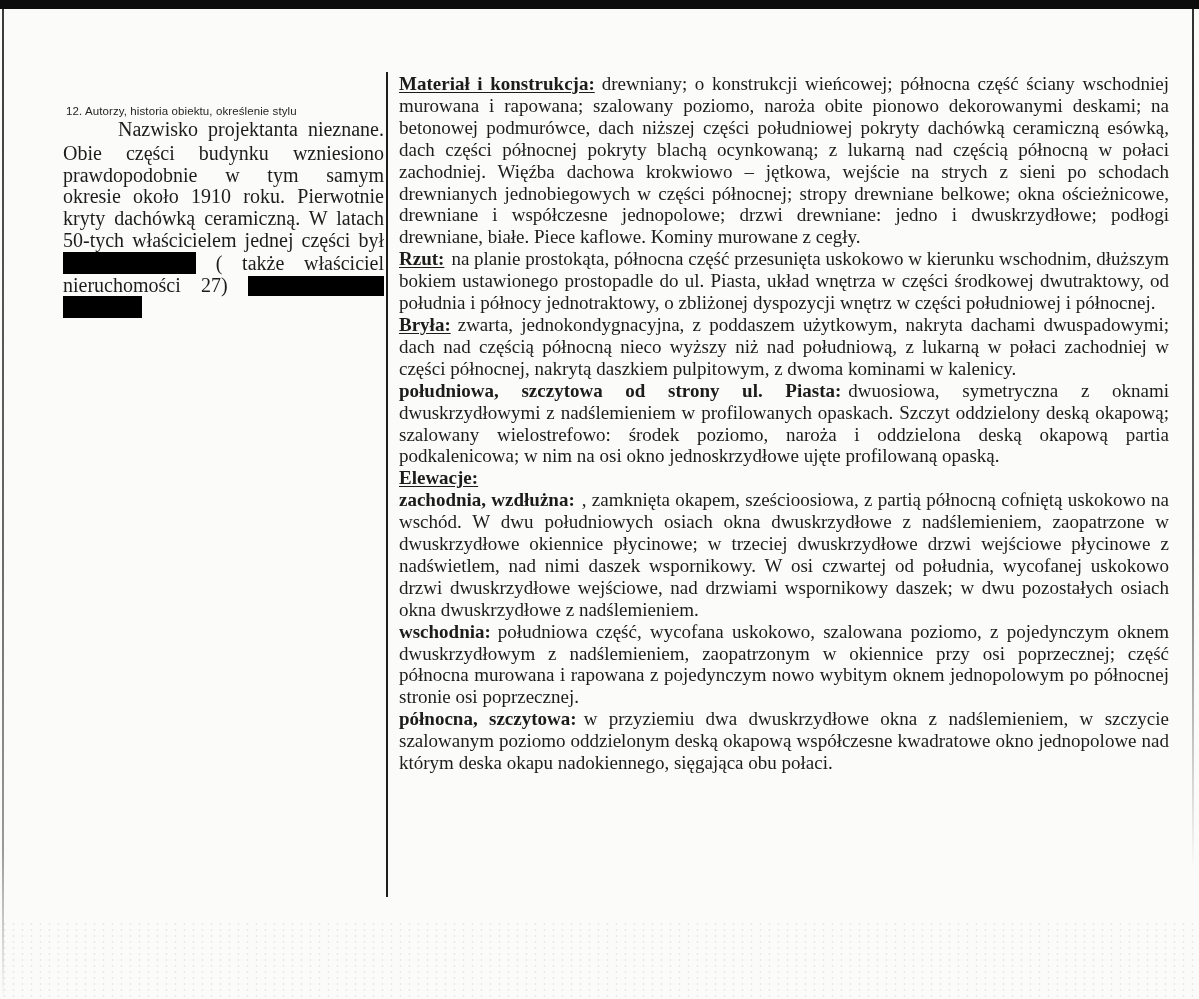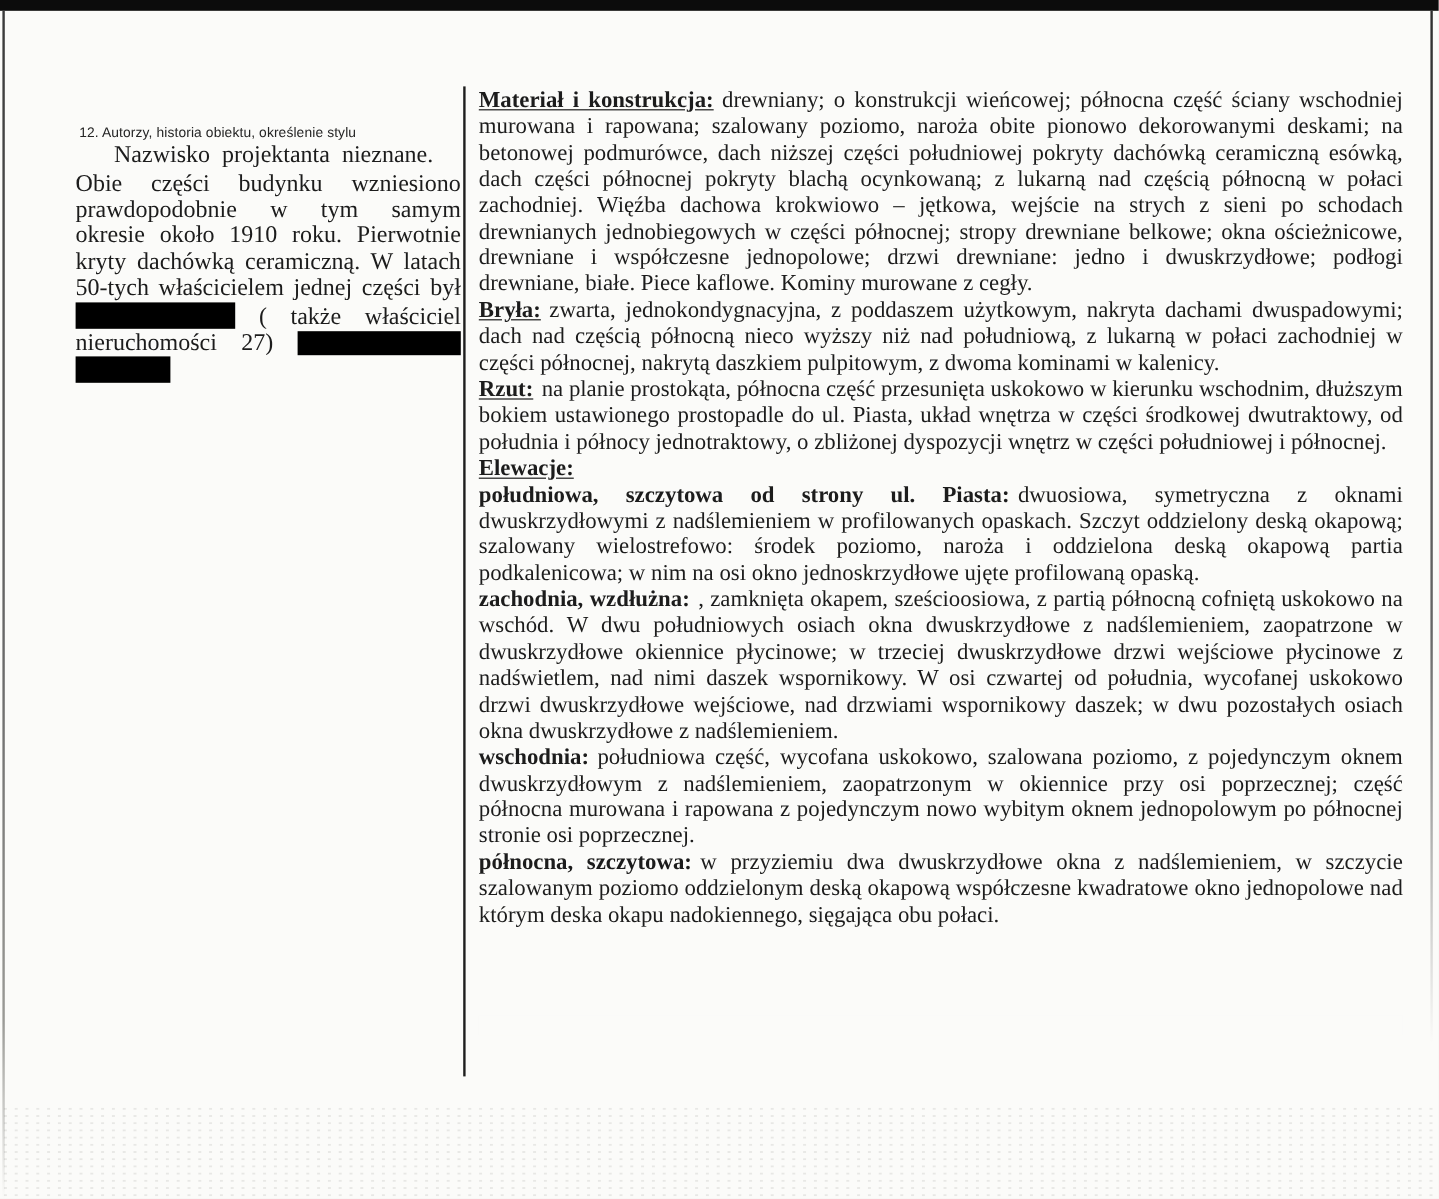--- a/index.html
+++ b/index.html
@@ -56,21 +56,21 @@
     position: absolute; left: 63px; top: 73px; width: 321px;
   }
   .col-left .form-label { margin-left: 3px; }
   .left-body {
     margin-top: 2px;
     font-size: 20px;
     line-height: 21.8px;
     text-align: justify;
     word-spacing: 2px;
   }
-  .left-line1 { text-align: left; word-spacing: 5px; margin-left: 32px; }
+  .left-line1 { text-align: right; word-spacing: 5px; }
 
   .redact {
     display: inline-block;
     background: #000;
     vertical-align: -4px;
   }
   .redact.r1 { width: 133px; height: 22px; }
   .redact.r2 { width: 136px; height: 20px; }
   .redact.r3 { width: 79px;  height: 22px; vertical-align: -5px; }
 
@@ -119,33 +119,33 @@
   <div class="col-right">
 
     <div class="right-body">
 
 
       <p class="sec">
         <span class="lbl u">Materiał i konstrukcja:</span><span>drewniany; o konstrukcji wieńcowej; północna część ściany wschodniej murowana i rapowana; szalowany poziomo, naroża obite pionowo dekorowanymi deskami; na betonowej podmurówce, dach niższej części południowej pokryty dachówką ceramiczną esówką, dach części północnej pokryty blachą ocynkowaną; z lukarną nad częścią północną w połaci zachodniej. Więźba dachowa krokwiowo – jętkowa, wejście na strych z sieni po schodach drewnianych jednobiegowych w części północnej; stropy drewniane belkowe; okna ościeżnicowe, drewniane i współczesne jednopolowe; drzwi drewniane: jedno i dwuskrzydłowe; podłogi drewniane, białe. Piece kaflowe. Kominy murowane z cegły.</span>
       </p>
 
       <p class="sec">
+        <span class="lbl u">Rzut:</span><span>na planie prostokąta, północna część przesunięta uskokowo w kierunku wschodnim, dłuższym bokiem ustawionego prostopadle do ul. Piasta,   układ wnętrza w części  środkowej dwutraktowy, od południa i północy  jednotraktowy, o zbliżonej dyspozycji wnętrz w części południowej i północnej.</span>
+      </p>
+
+      <p class="sec">
         <span class="lbl u">Bryła:</span><span>zwarta, jednokondygnacyjna, z poddaszem użytkowym, nakryta dachami dwuspadowymi; dach nad częścią północną nieco wyższy niż nad południową, z lukarną w połaci zachodniej w części północnej, nakrytą daszkiem pulpitowym, z dwoma kominami w kalenicy.</span>
       </p>
 
       <p class="sec">
-        <span class="lbl u">Rzut:</span><span>na planie prostokąta, północna część przesunięta uskokowo w kierunku wschodnim, dłuższym bokiem ustawionego prostopadle do ul. Piasta,   układ wnętrza w części  środkowej dwutraktowy, od południa i północy  jednotraktowy, o zbliżonej dyspozycji wnętrz w części południowej i północnej.</span>
+        <span class="lbl">południowa, szczytowa od strony ul. Piasta:</span><span>dwuosiowa, symetryczna z oknami dwuskrzydłowymi z nadślemieniem w profilowanych opaskach. Szczyt oddzielony deską okapową; szalowany wielostrefowo: środek poziomo, naroża i oddzielona deską okapową partia podkalenicowa; w nim na osi okno jednoskrzydłowe ujęte profilowaną opaską.</span>
       </p>
 
       <p class="sec">
         <span class="lbl u">Elewacje:</span><span></span>
-      </p>
-
-      <p class="sec">
-        <span class="lbl">południowa, szczytowa od strony ul. Piasta:</span><span>dwuosiowa, symetryczna z oknami dwuskrzydłowymi z nadślemieniem w profilowanych opaskach. Szczyt oddzielony deską okapową; szalowany wielostrefowo: środek poziomo, naroża i oddzielona deską okapową partia podkalenicowa; w nim na osi okno jednoskrzydłowe ujęte profilowaną opaską.</span>
       </p>
 
       <p class="sec">
         <span class="lbl">zachodnia, wzdłużna:</span><span>, zamknięta okapem, sześcioosiowa, z partią północną cofniętą uskokowo na wschód. W dwu południowych osiach okna dwuskrzydłowe z nadślemieniem, zaopatrzone w dwuskrzydłowe okiennice płycinowe; w trzeciej dwuskrzydłowe drzwi wejściowe płycinowe z nadświetlem, nad nimi daszek wspornikowy. W osi czwartej od południa, wycofanej uskokowo drzwi dwuskrzydłowe  wejściowe, nad drzwiami wspornikowy daszek; w dwu pozostałych osiach okna dwuskrzydłowe z nadślemieniem.</span>
       </p>
 
       <p class="sec">
         <span class="lbl">wschodnia:</span><span>południowa część, wycofana uskokowo, szalowana poziomo, z pojedynczym oknem dwuskrzydłowym z nadślemieniem, zaopatrzonym w okiennice przy osi poprzecznej; część północna murowana i rapowana z pojedynczym nowo wybitym oknem jednopolowym po północnej stronie osi poprzecznej.</span>
       </p>
 

